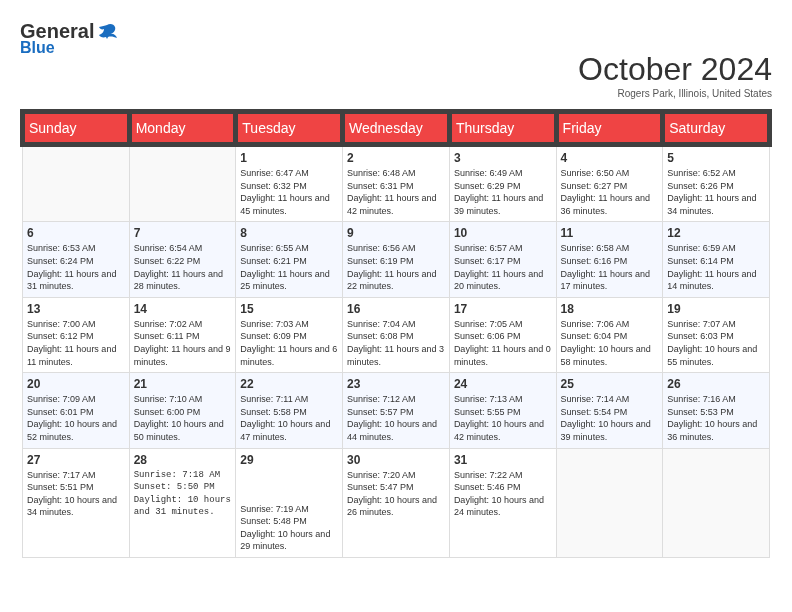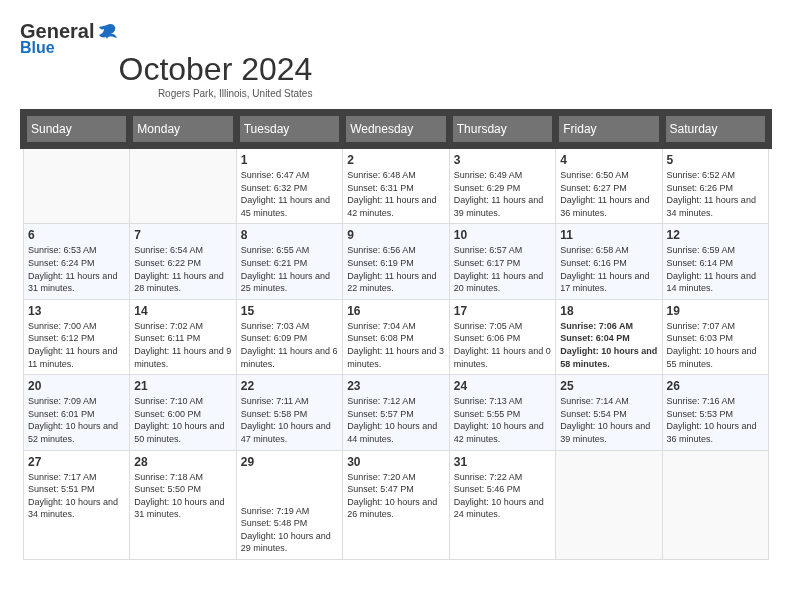--- a/index.html
+++ b/index.html
@@ -5,23 +5,24 @@
     * { box-sizing: border-box; margin: 0; padding: 0; }
     body {
       font-family: Arial, sans-serif;
       background: #fff;
       width: 792px;
       min-height: 612px;
       padding: 20px;
     }
     .header {
       display: flex;
-      justify-content: flex-start;
+      justify-content: space-between;
       align-items: flex-start;
       margin-bottom: 10px;
+      gap: 8px;
     }
     .logo {
       display: flex;
       flex-direction: column;
       align-items: flex-start;
     }
     .title-section {
       text-align: right;
       margin-top: 31px;
     }
@@ -33,26 +34,26 @@
     .location {
       font-size: 10px;
       color: #555;
     }
     .calendar {
       width: 100%;
       border-collapse: collapse;
       border: 1px solid #ccc;
     }
     .calendar th {
-      background: #737373;
+      background: #ef4444;
       color: white;
-      font-size: 12px;
+      font-size: 14px;
       padding: 6px 4px;
       text-align: left;
-      border: 7px solid #404040;
+      border: 5px solid #404040;
       font-weight: normal;
     }
     .calendar td {
       vertical-align: top;
       border: 1px solid #ddd;
       padding: 4px;
       font-size: 9.5px;
       color: #333;
       width: 107px;
       min-height: 80px;
@@ -211,21 +212,21 @@
 Daylight: 11 hours and 3 minutes.</div>
         </td>
         <td>
           <div class="day-number">17</div>
           <div class="day-info" style="white-space: pre-line;">Sunrise: 7:05 AM
 Sunset: 6:06 PM
 Daylight: 11 hours and 0 minutes.</div>
         </td>
         <td>
           <div class="day-number">18</div>
-          <div class="day-info" style="white-space: pre-line; font-weight: bold;">Sunrise: 7:06 AM
+          <div class="day-info" style="white-space: pre-line;">Sunrise: 7:06 AM
 Sunset: 6:04 PM
 Daylight: 10 hours and 58 minutes.</div>
         </td>
         <td>
           <div class="day-number">19</div>
           <div class="day-info" style="white-space: pre-line;">Sunrise: 7:07 AM
 Sunset: 6:03 PM
 Daylight: 10 hours and 55 minutes.</div>
         </td>
       </tr>
@@ -275,21 +276,21 @@
       </tr>
       <tr>
         <td>
           <div class="day-number">27</div>
           <div class="day-info" style="white-space: pre-line;">Sunrise: 7:17 AM
 Sunset: 5:51 PM
 Daylight: 10 hours and 34 minutes.</div>
         </td>
         <td>
           <div class="day-number">28</div>
-          <div class="day-info" style="white-space: pre-line;">Sunrise: 7:18 AM
+          <div class="day-info" style="white-space: pre-line; font-family: Liberation Mono, monospace;">Sunrise: 7:18 AM
 Sunset: 5:50 PM
 Daylight: 10 hours and 31 minutes.</div>
         </td>
         <td>
           <div class="day-number">29</div>
           <div class="day-info" style="white-space: pre-line; margin-top: 36px;">Sunrise: 7:19 AM
 Sunset: 5:48 PM
 Daylight: 10 hours and 29 minutes.</div>
         </td>
         <td>

